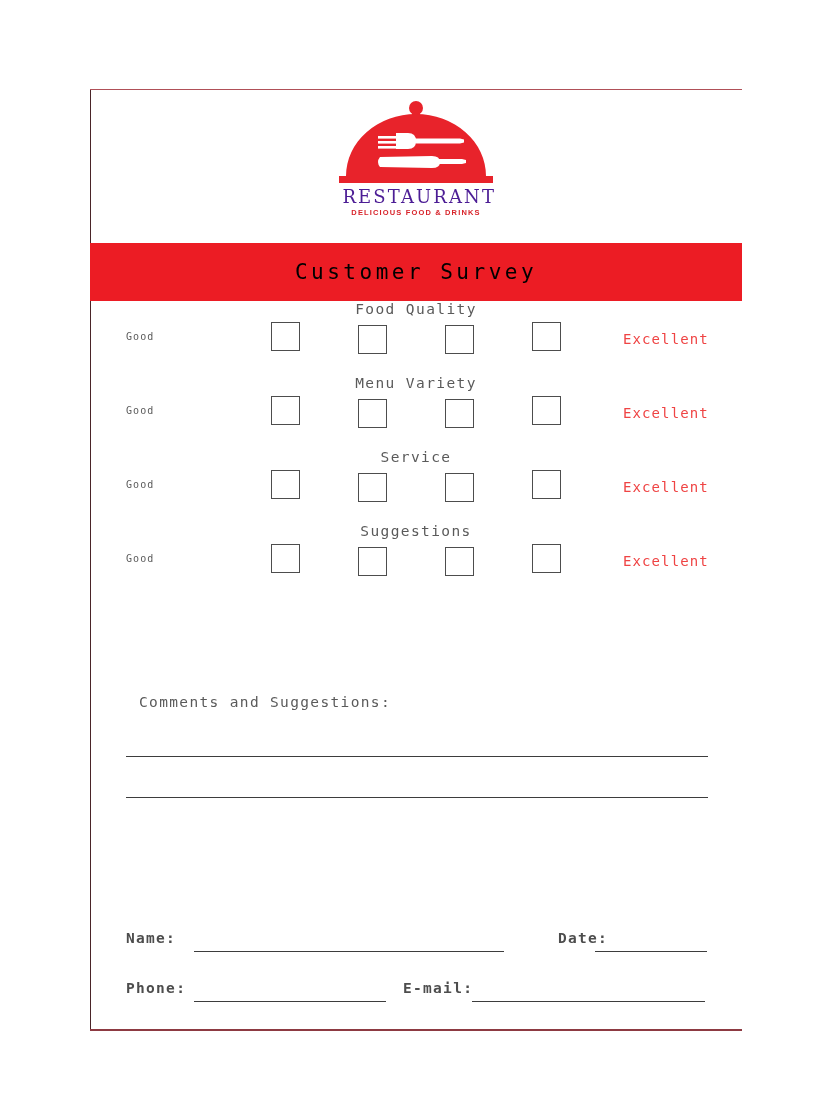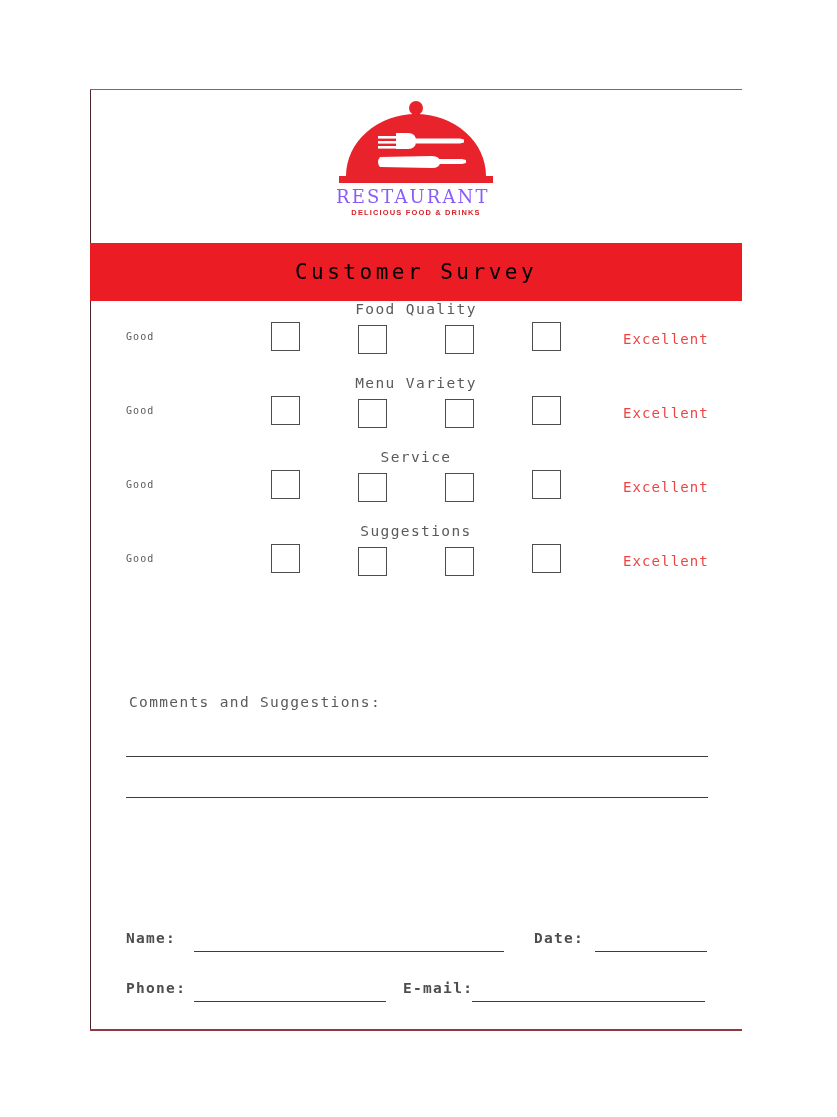--- a/index.html
+++ b/index.html
@@ -73,25 +73,25 @@
   .logo-svg {
     position: absolute;
     left: 0;
     top: 0;
   }
   .logo-word {
     position: absolute;
     left: 0;
     top: 86px;
     width: 160px;
-    text-align: left;
+    text-align: right;
     font-family: "DejaVu Serif", serif;
     font-size: 18px;
     letter-spacing: 2.1px;
-    color: #8b5cf6;
+    color: #4c1d95;
     font-weight: 400;
     white-space: nowrap;
   }
   .logo-tag {
     position: absolute;
     left: -3px;
     top: 108px;
     width: 166px;
     text-align: center;
     font-family: Liberation Sans, sans-serif;
@@ -171,21 +171,21 @@
   }
   .cbox.b1 { left: 181px; }
   .cbox.b2 { left: 268px; }
   .cbox.b3 { left: 355px; }
   .cbox.b4 { left: 442px; }
   .cbox.up { top: -3px; }
 
   
   .comments-label {
     position: absolute;
-    left: 88px;
+    left: 98px;
     top: 694px;
     font-size: 14.5px;
     letter-spacing: 1.35px;
     color: #5a5a5a;
     padding-left: 41px;
     white-space: nowrap;
   }
   .comment-line {
     position: absolute;
     left: 126px;
@@ -212,21 +212,21 @@
     color: #4d4d4d;
     white-space: nowrap;
   }
   .field-line {
     position: absolute;
     height: 1px;
     background: #3d3d3d;
   }
   #lab-name  { left: 36px;  top: 28px; }
   #line-name { left: 104px; top: 49px; width: 310px; }
-  #lab-date  { left: 444px; top: 28px; }
+  #lab-date  { left: 468px; top: 28px; }
   #line-date { left: 505px; top: 49px; width: 112px; }
   #lab-phone { left: 36px;  top: 78px; }
   #line-phone{ left: 104px; top: 99px; width: 192px; }
   #lab-email { left: 313px; top: 78px; }
   #line-email{ left: 382px; top: 99px; width: 233px; }
 </style>
 </head>
 <body>
 
 <div id="page">

